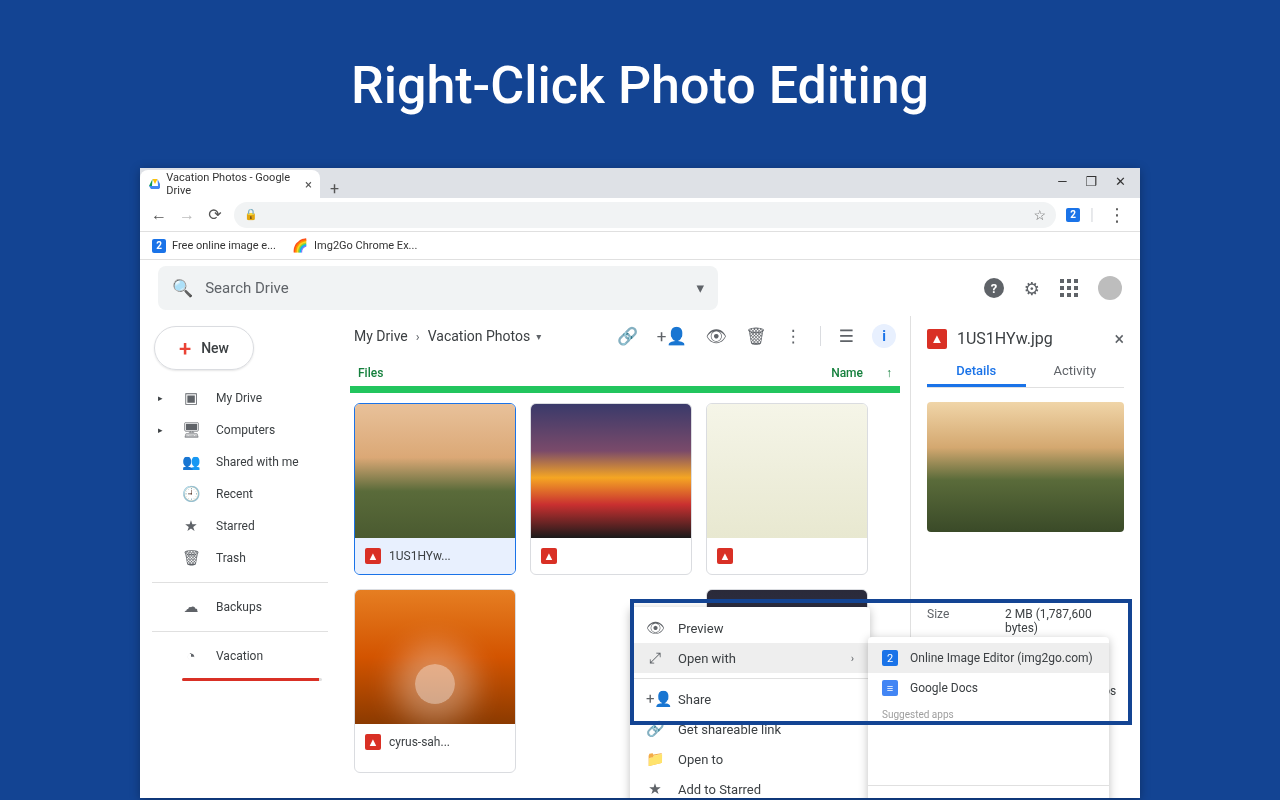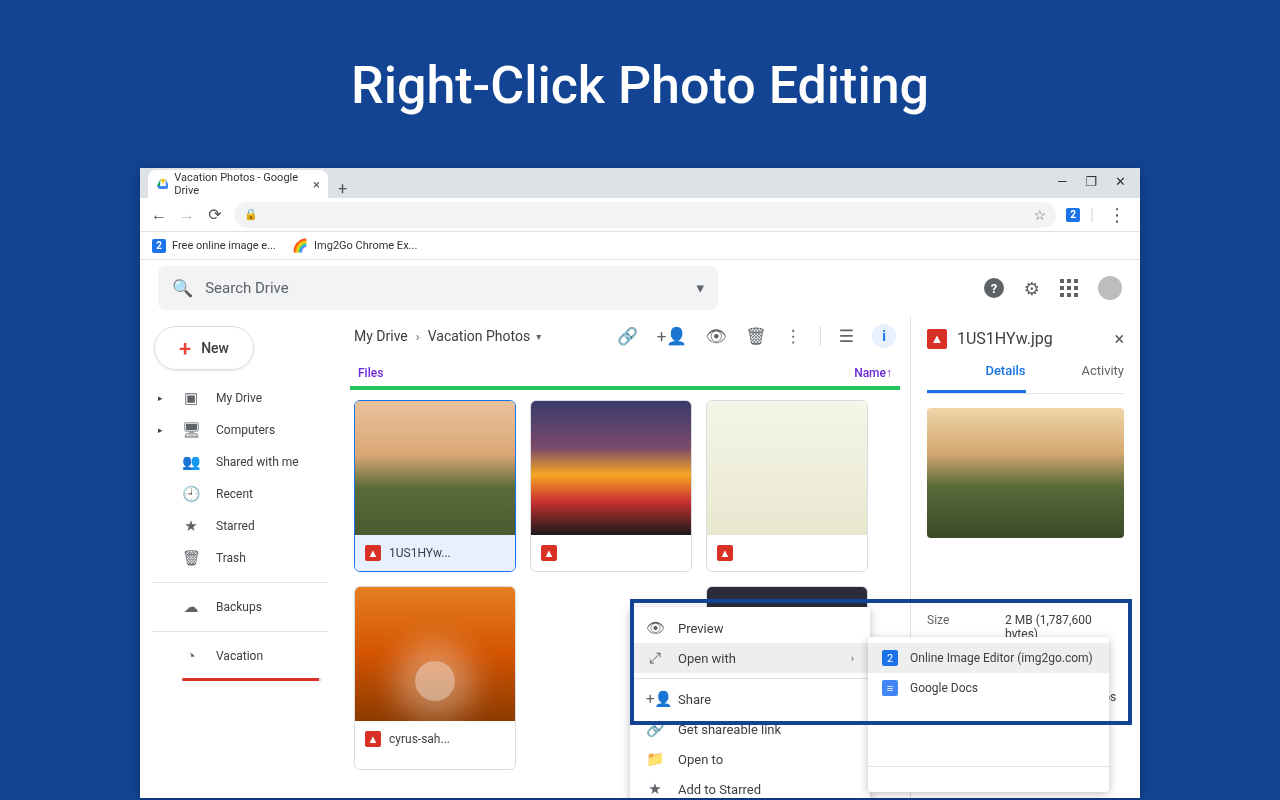--- a/index.html
+++ b/index.html
@@ -1,20 +1,20 @@
 <!DOCTYPE html>
 <html><head>
 <meta charset="utf-8">
 <style>
 * { box-sizing: border-box; margin: 0; padding: 0; font-family: Roboto, Arial, sans-serif; }
 body { background: #134493; width: 1280px; height: 800px; overflow: hidden; }
 .hero-title { text-align: center; color: white; font-size: 52px; font-weight: 500; padding-top: 55px; padding-bottom: 30px; }
 .browser { position: absolute; left: 140px; top: 168px; width: 1000px; height: 630px; background: white; box-shadow: 0 2px 10px rgba(0,0,0,0.3); overflow: hidden; }
 .titlebar { height: 30px; background: #dee1e6; display: flex; align-items: flex-end; position: relative; }
-.tab { height: 28px; background: white; border-radius: 8px 8px 0 0; margin-left: 8px; display: flex; align-items: center; padding: 0 8px; gap: 6px; font-size: 11px; color: #333; width: 180px; }
+.tab { height: 28px; background: white; border-radius: 8px 8px 0 0; display: flex; align-items: center; padding: 0 8px; gap: 6px; font-size: 11px; color: #333; width: 180px; }
 .tab-close { margin-left: auto; font-size: 13px; color: #555; cursor: pointer; }
 .new-tab { padding: 0 10px; color: #555; font-size: 16px; cursor: pointer; }
 .window-controls { position: absolute; right: 0; top: 0; display: flex; gap: 18px; padding: 6px 14px; font-size: 13px; color: #333; }
 .toolbar { height: 34px; display: flex; align-items: center; padding: 0 10px; gap: 10px; border-bottom: 1px solid #e0e0e0; }
 .toolbar .nav-btn { color: #555; font-size: 16px; width: 18px; text-align: center; cursor: pointer; }
 .addr-bar { flex: 1; height: 26px; background: #f1f3f4; border-radius: 13px; display: flex; align-items: center; padding: 0 10px; gap: 8px; font-size: 12px; color: #333; }
 .lock-icon { color: #4caf50; font-size: 11px; }
 .star-icon { margin-left: auto; color: #666; font-size: 14px; }
 .ext-icon { width: 14px; height: 14px; background: #1a73e8; color: white; font-size: 10px; font-weight: bold; display: flex; align-items: center; justify-content: center; border-radius: 2px; }
 .toolbar .menu-dots { color: #555; font-size: 18px; cursor: pointer; padding: 0 4px; }
@@ -46,43 +46,43 @@
 .content { flex: 1; display: flex; overflow: hidden; position: relative; }
 .files-panel { flex: 1; padding: 0 10px; overflow: hidden; }
 .breadcrumb-row { display: flex; align-items: center; padding: 8px 4px; }
 .breadcrumb { display: flex; align-items: center; gap: 8px; font-size: 14px; color: #3c4043; }
 .breadcrumb .chev { color: #5f6368; font-size: 13px; }
 .breadcrumb .current { display: flex; align-items: center; gap: 6px; }
 .breadcrumb .dd { font-size: 10px; color: #5f6368; }
 .row-actions { margin-left: auto; display: flex; gap: 18px; color: #5f6368; font-size: 17px; align-items: center; }
 .row-actions .info-active { color: #1a73e8; background: #e8f0fe; border-radius: 50%; width: 24px; height: 24px; display: flex; align-items: center; justify-content: center; font-size: 14px; font-weight: bold; }
 .row-divider { width: 1px; height: 20px; background: #dadce0; }
-.files-header { display: flex; align-items: center; padding: 10px 8px 6px; font-size: 12px; color: #6d28d9; font-weight: 500; border-bottom: 4px solid #22c55e; margin-bottom: 10px; }
-.files-header .name-col { margin-left: auto; display: flex; gap: 0; align-items: center; }
+.files-header { display: flex; align-items: center; padding: 10px 8px 6px; font-size: 12px; color: #15803d; font-weight: 500; border-bottom: 7px solid #22c55e; margin-bottom: 10px; }
+.files-header .name-col { margin-left: auto; display: flex; gap: 23px; align-items: center; }
 .grid { display: flex; gap: 14px; flex-wrap: wrap; padding: 0 4px; }
 .file-card { width: 162px; border: 1px solid #dadce0; border-radius: 6px; overflow: hidden; cursor: pointer; }
 .file-card.selected { border-color: #1a73e8; }
 .file-thumb { height: 134px; }
 .file-caption { display: flex; align-items: center; gap: 8px; padding: 10px; font-size: 12px; color: #3c4043; }
 .selected .file-caption { background: #e8f0fe; }
 .img-icon { width: 16px; height: 16px; background: #d93025; color: white; display: flex; align-items: center; justify-content: center; border-radius: 2px; font-size: 11px; }
 
 .thumb1 { background: linear-gradient(180deg, #e8c19a 0%, #dba876 40%, #5a6b3a 65%, #4a5a30 100%); }
 .thumb2 { background: linear-gradient(180deg, #3a3a6a 0%, #7a4a6a 35%, #f5a623 55%, #c93030 75%, #1a1a1a 100%); }
 .thumb3 { background: linear-gradient(180deg, #f5f5e8 0%, #e8e8d0 100%); position: relative; }
 .thumb4 { background: linear-gradient(180deg, #e67e22 0%, #d35400 50%, #8b3a00 100%); position: relative; }
 .thumb4::after { content: ''; position: absolute; bottom: 20px; left: 50%; transform: translateX(-50%); width: 40px; height: 40px; background: #fff8; border-radius: 50%; box-shadow: 0 0 30px 20px #fff5; }
 .thumb5 { background: linear-gradient(180deg, #2a2a3a 0%, #3a3a5a 100%); }
 .preview-thumb { background: linear-gradient(180deg, #f0d5a8 0%, #d4a870 35%, #5a6b3a 60%, #3a4a28 100%); }
 
 .details-panel { width: 230px; border-left: 1px solid #e0e0e0; padding: 12px 16px; display: flex; flex-direction: column; }
 .details-header { display: flex; align-items: center; gap: 10px; font-size: 16px; color: #3c4043; }
 .details-close { margin-left: auto; font-size: 18px; color: #5f6368; cursor: pointer; }
 .details-tabs { display: flex; margin-top: 14px; border-bottom: 1px solid #e0e0e0; }
-.details-tab { flex: 1; text-align: right; padding-bottom: 12px; font-size: 13px; color: #5f6368; cursor: pointer; }
+.details-tab { flex: 1; text-align: center; padding-bottom: 6px; font-size: 13px; color: #5f6368; cursor: pointer; }
 .details-tab.active { color: #1a73e8; border-bottom: 3px solid #1a73e8; font-weight: 500; }
 .details-preview { margin-top: 14px; height: 130px; border-radius: 4px; }
 .details-props { margin-top: 70px; font-size: 12px; color: #3c4043; }
 .details-props .row { display: flex; padding: 5px 0; }
 .details-props .label { width: 78px; color: #5f6368; }
 .details-props .val { flex: 1; }
 .folder-chip { display: flex; align-items: center; gap: 6px; }
 .folder-icon-sm { color: #5f6368; font-size: 14px; }
 
 .context-menu { position: absolute; left: 290px; top: 291px; width: 240px; background: white; box-shadow: 0 2px 10px rgba(0,0,0,0.25); border-radius: 4px; padding: 6px 0; z-index: 30; }
@@ -368,20 +368,21 @@
 
       <div class="submenu">
         <div class="sm-item hover">
             <span class="sm-icon img2go">2</span>
             <span>Online Image Editor (img2go.com)</span>
           </div>
         <div class="sm-item">
             <span class="sm-icon gdocs">≡</span>
             <span>Google Docs</span>
           </div>
+        <div class="sm-section">Suggested apps</div>
         <div style="height:58px"></div>
         <div class="cm-divider"></div>
         <div class="sm-item"></div>
 
       </div>
 
       <div class="focus-box"></div>
     </div>
   </div>
 </div>

